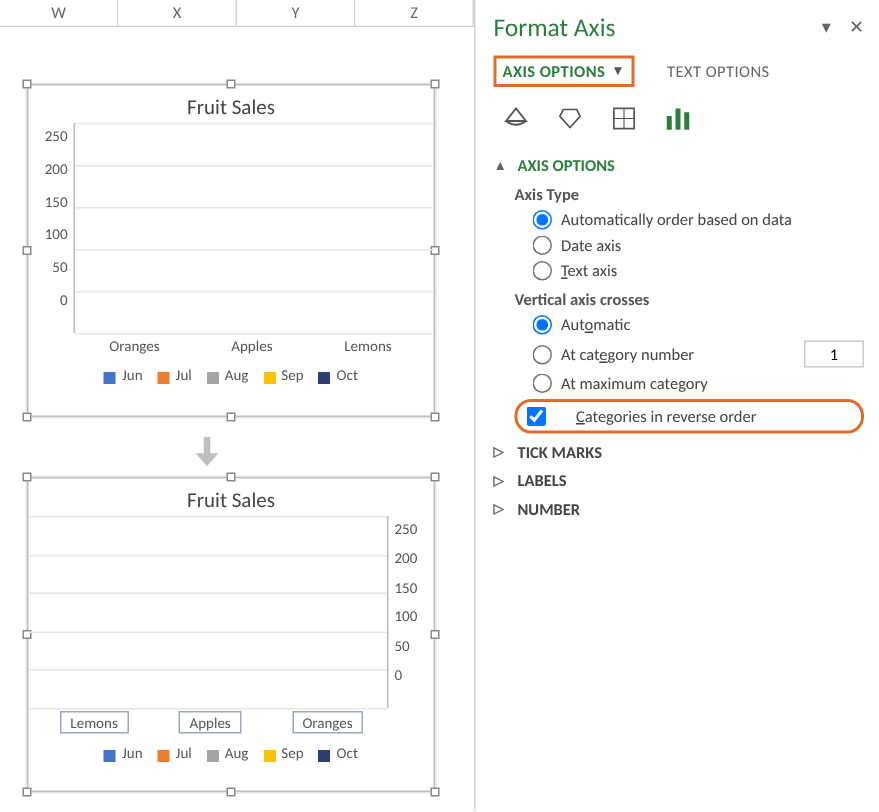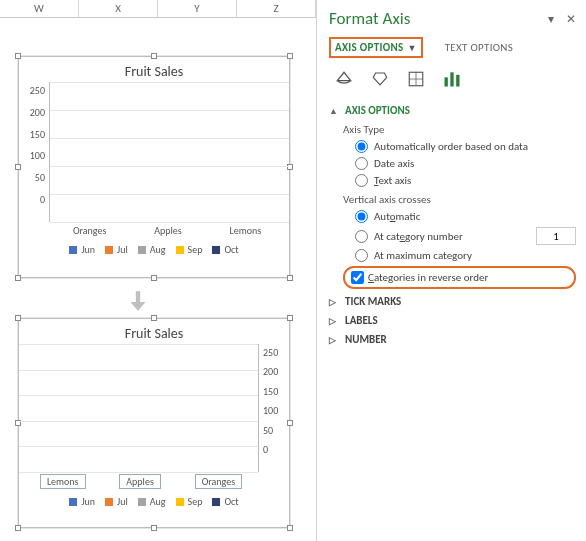--- a/index.html
+++ b/index.html
@@ -19,43 +19,43 @@
   .yaxis.right { align-items:flex-start; padding:2px 0 16px 4px;}
   .plot { flex:1; position:relative; border-left:1px solid #bbb; }
   .plot.right { border-left:none; border-right:1px solid #bbb;}
   .plot .gridline { position:absolute; left:0; right:0; border-top:1px solid #e6e6e6; }
   .clusters { position:absolute; left:0; right:0; bottom:0; top:0; display:flex; justify-content:space-around; align-items:flex-end; padding:0 4px;}
   .cluster { display:flex; align-items:flex-end; gap:1px; flex:1; justify-content:center;}
   .bar { width:9px; }
   .xaxis { display:flex; justify-content:space-around; font-size:10px; color:#555; padding:2px 4px 2px 4px;}
   .xaxis.boxed span { border:1px solid #9ab; padding:0 6px; background:#fff;}
   .legend { display:flex; justify-content:center; gap:10px; font-size:10px; color:#555; padding:4px 0;}
-  .legend span { display:flex; align-items:center; gap:4px;}
+  .legend span { display:flex; align-items:flex-end; gap:4px;}
   .swatch { width:8px; height:8px; display:inline-block;}
   .arrow-down { position:absolute; left:125px; top:288px; width:26px; height:26px; }
   .arrow-down svg { width:26px; height:26px; }
   .right-pane { flex:1; border-left:1px solid #d4d4d4; background:#fff; padding:8px 10px 0 12px; position:relative; height:541px; }
   .pane-header { display:flex; align-items:center; justify-content:space-between; margin-bottom:8px;}
   .pane-title { font-size:17px; color:#2a7f3b; font-weight:400;}
   .pane-controls { display:flex; gap:12px; color:#666; font-size:12px;}
   .opt-tabs { display:flex; gap:18px; margin-bottom:10px; }
   .opt-tab { font-size:11px; color:#666; letter-spacing:0.3px; display:flex; align-items:center; gap:4px; padding:2px 4px;}
   .opt-tab.active { border:2px solid #e06c2a; color:#2a7f3b; font-weight:600;}
   .opt-tab .dd { font-size:9px; color:#555;}
   .icon-row { display:flex; gap:14px; margin-bottom:14px; padding-left:4px;}
   .icon-row .ico { width:22px; height:22px; display:flex; align-items:center; justify-content:center; color:#555;}
   .icon-row .ico.active { color:#2a7f3b;}
   .section-head { display:flex; align-items:center; gap:6px; font-size:11px; font-weight:700; color:#444; cursor:pointer; margin:6px 0;}
   .section-head .tri { font-size:9px; color:#666; width:10px; display:inline-block;}
   .section-head.green { color:#2a7f3b;}
-  .field-label { font-size:11px; color:#555; margin:6px 0 4px 14px;}
+  .field-label { font-size:11px; color:#555; margin:6px 0 4px 14px;font-weight:bold;}
   .radio-row { display:flex; align-items:center; gap:6px; margin:4px 0 4px 26px; font-size:11px; color:#444;}
   .radio-row input { margin:0;}
   .radio-row.with-input input.numbox { width:40px; height:18px; border:1px solid #ccc; font-size:11px; text-align:center; margin-left:auto;}
-  .cb-row { display:flex; gap:4px; margin:4px 0 4px 14px; font-size:11px; color:#444; padding:3px 6px;border-radius:11px;}
+  .cb-row { display:flex; gap:20px; margin:4px 0 4px 14px; font-size:11px; color:#444; padding:3px 6px;border-radius:11px;}
   .cb-row.hl { border:2px solid #e06c2a;}
   .underline-letter { text-decoration: underline; }
 </style>
 </head>
 <body>
 
 <div class="left">
   <div class="colhdr">
     <div class="colcell">W</div>
     <div class="colcell">X</div>

